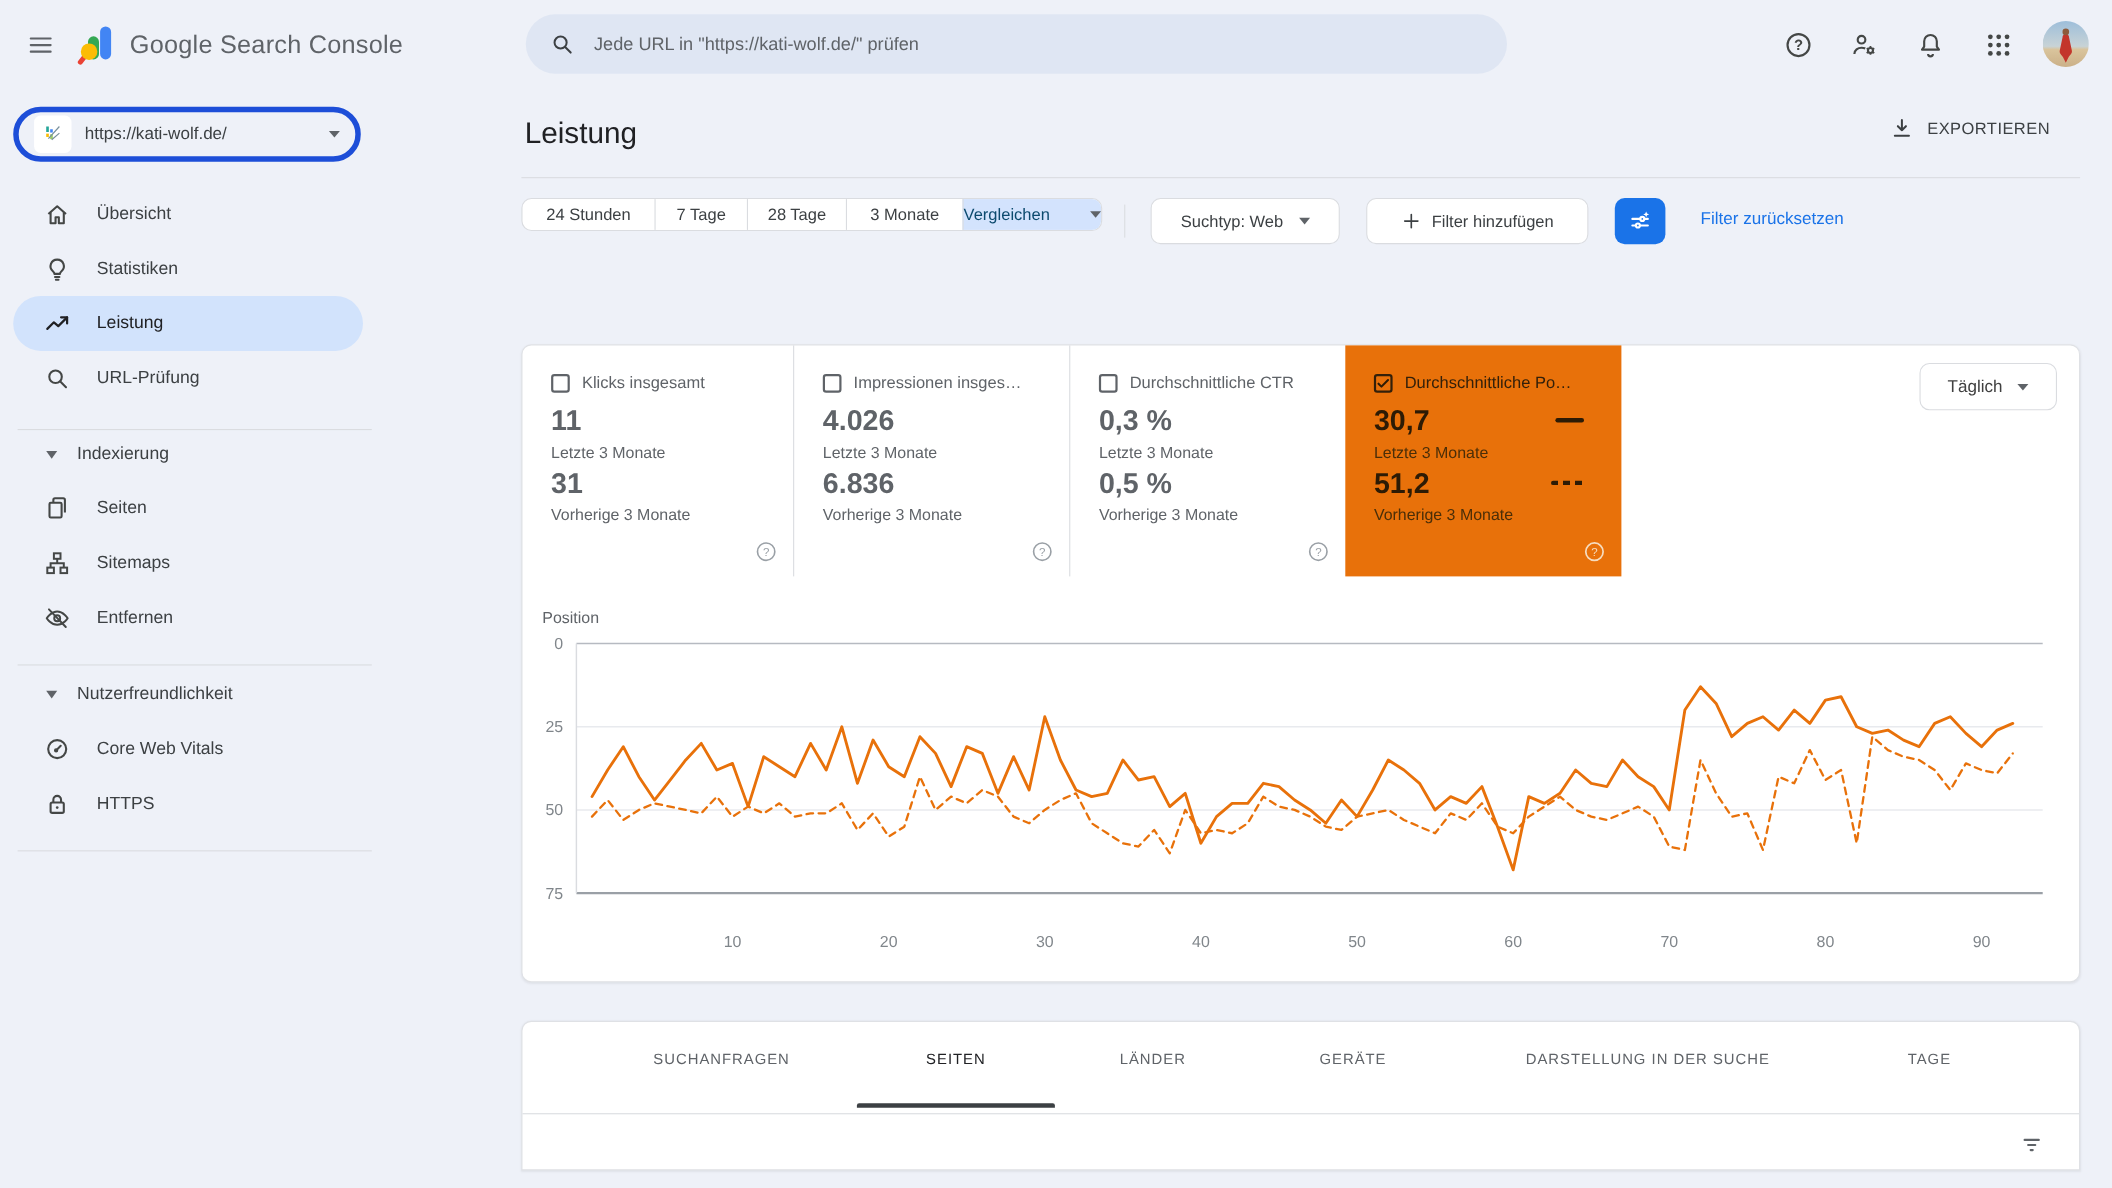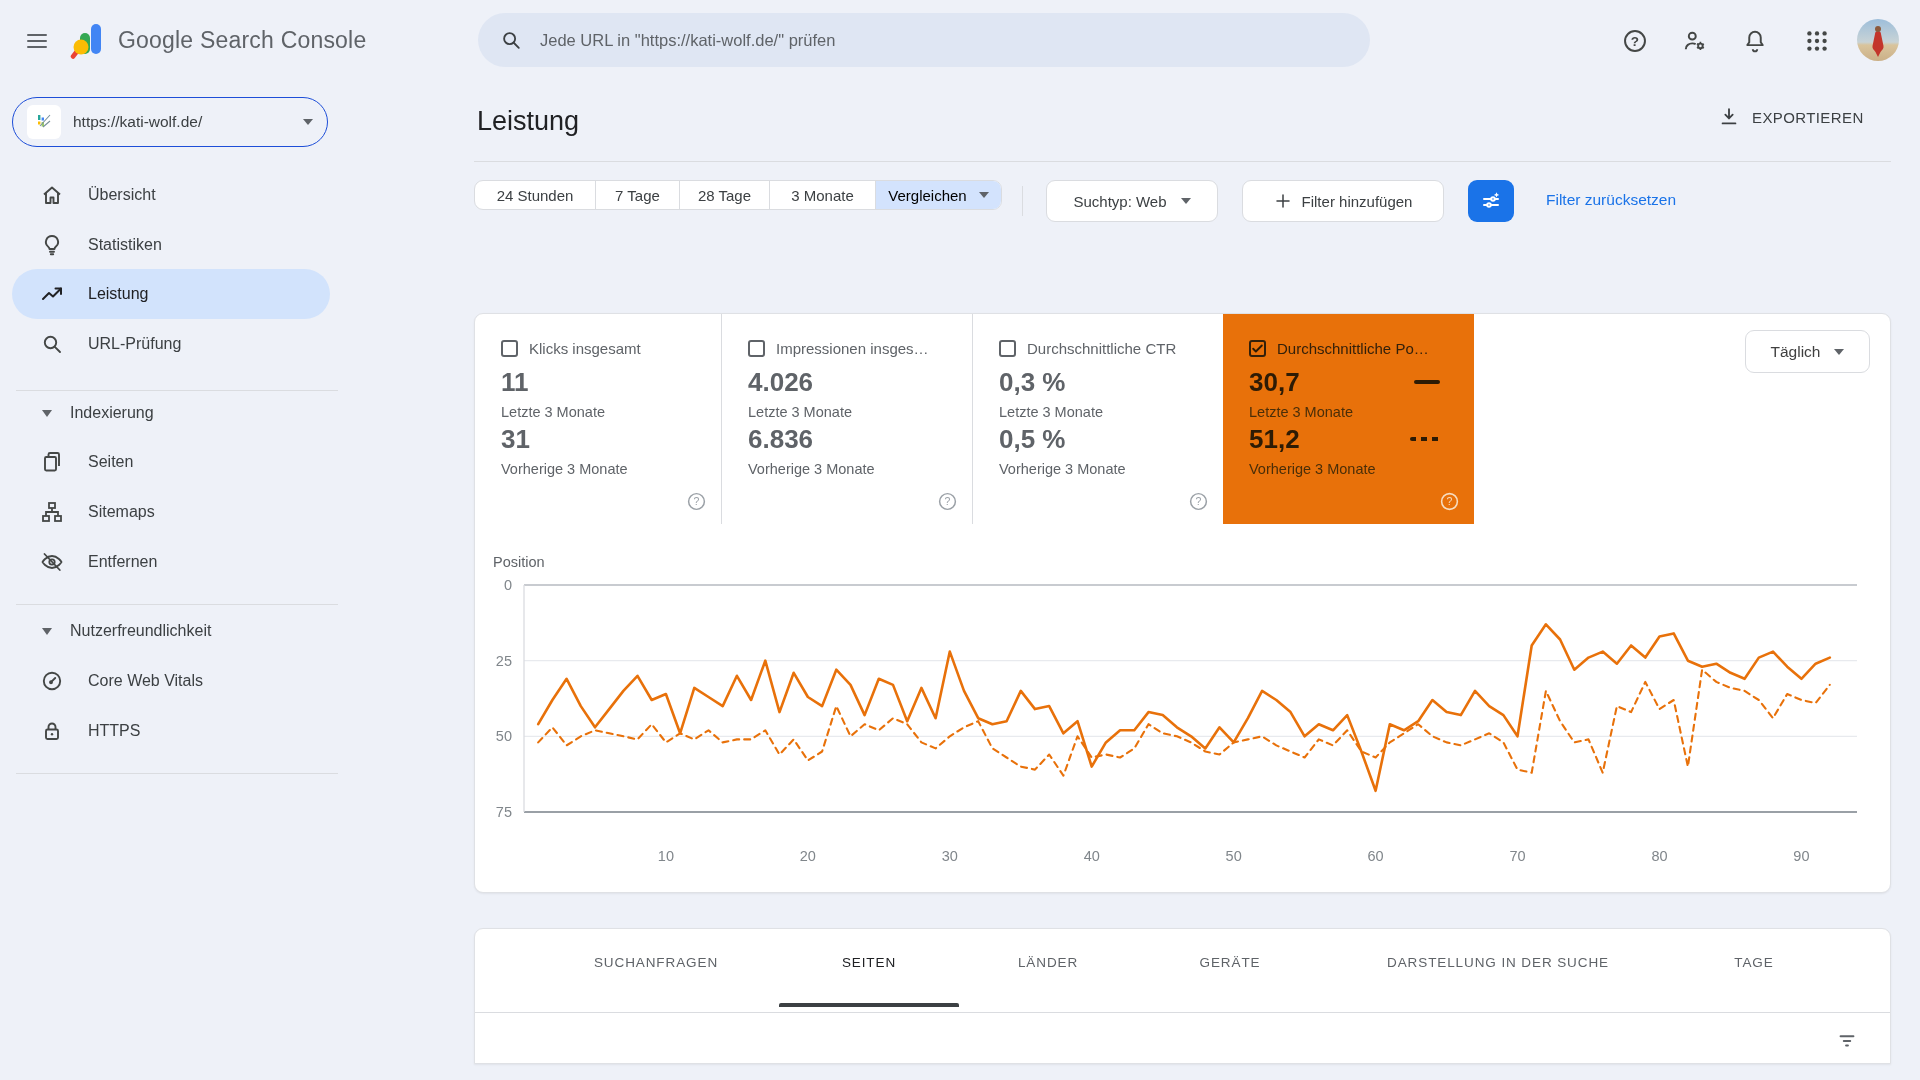--- a/index.html
+++ b/index.html
@@ -10,21 +10,21 @@
   .hamburger{left:25px;top:29px;width:24px;height:24px;cursor:pointer;}
   .logo-icon{left:70px;top:20px;}
   .logo-text{left:118px;top:27px;font-size:23px;color:#5f6368;letter-spacing:.2px;}
   .logo-text b{font-weight:500;color:#5f6368;}
   .search-pill{left:478px;top:13px;width:892px;height:54px;background:#dfe6f3;border-radius:27px;display:flex;align-items:center;padding:0 22px;box-sizing:border-box;}
   .search-pill input{border:none;outline:none;background:transparent;font-size:16.5px;color:#3c4043;width:100%;margin-left:16px;font-family:"Liberation Sans",sans-serif;}
   .search-pill input::placeholder{color:#5f6368;opacity:1;}
   .tb-icon{top:28px;width:26px;height:26px;cursor:pointer;}
   .avatar{left:1857px;top:19px;width:42px;height:42px;border-radius:50%;overflow:hidden;cursor:pointer;}
   
-  .prop{left:12px;top:97px;width:316px;height:50px;border:1px solid #1d4ed8;border-radius:25px;display:flex;align-items:center;padding:0 14px;box-sizing:border-box;cursor:pointer;background:transparent;}
+  .prop{left:12px;top:97px;width:316px;height:50px;border:5px solid #1d4ed8;border-radius:25px;display:flex;align-items:center;padding:0 14px;box-sizing:border-box;cursor:pointer;background:transparent;}
   .prop .fav{width:34px;height:34px;background:#fff;border-radius:6px;display:flex;align-items:center;justify-content:center;}
   .prop .url{font-size:15.5px;color:#3c4043;margin-left:12px;flex:1;}
   .caret{width:0;height:0;border-left:5px solid transparent;border-right:5px solid transparent;border-top:6px solid #5f6368;display:inline-block;}
   
   .nav-row{left:12px;width:318px;height:50px;border-radius:25px;display:flex;align-items:center;cursor:pointer;}
   .nav-row .ic{margin-left:28px;width:24px;height:24px;}
   .nav-row .lbl{margin-left:24px;font-size:16px;color:#3c4043;}
   .nav-row.active{background:#d2e3fc;}
   .nav-row.active .lbl{color:#202124;font-weight:500;}
   .side-div{left:16px;width:322px;height:1px;background:#dadce0;}
@@ -33,21 +33,21 @@
   .sec-row .lbl{margin-left:18px;font-size:16px;color:#3c4043;}
   
   .page-title{left:477px;top:106px;font-size:27px;color:#202124;font-weight:400;}
   .export-btn{left:1718px;top:106px;display:flex;align-items:center;cursor:pointer;}
   .export-btn .txt{font-size:15px;font-weight:500;color:#3c4043;letter-spacing:.4px;margin-left:12px;}
   .head-div{left:474px;top:161px;width:1417px;height:1px;background:#dadce0;}
   
   .chip-group{left:474px;top:180px;height:30px;display:flex;border:1px solid #dadce0;border-radius:9px;overflow:hidden;background:#fff;box-sizing:border-box;}
   .chip{display:flex;align-items:center;justify-content:center;font-size:15px;color:#3c4043;cursor:pointer;box-sizing:border-box;}
   .chip + .chip{border-left:1px solid #dadce0;}
-  .chip.active{background:#d3e3fd;color:#000000;}
+  .chip.active{background:#d3e3fd;color:#0c4a6e;justify-content:space-between;}
   .vline{left:1022px;top:186px;width:1px;height:30px;background:#dadce0;}
   .pill-btn{top:180px;height:42px;border:1px solid #dadce0;border-radius:9px;background:#fff;display:flex;align-items:center;justify-content:center;font-size:15px;color:#3c4043;cursor:pointer;box-sizing:border-box;}
   .blue-btn{left:1468px;top:180px;width:46px;height:42px;background:#1a73e8;border-radius:9px;display:flex;align-items:center;justify-content:center;cursor:pointer;}
   .reset-link{left:1546px;top:191px;font-size:15.5px;color:#1a73e8;cursor:pointer;}
   .last-update{left:1391px;top:260px;width:500px;text-align:right;font-size:15.5px;color:#5f6368;}
   
   .panel{left:474px;top:313px;width:1417px;height:580px;background:#fff;border:1px solid #dfe1e5;border-radius:9px;box-shadow:0 1px 2px rgba(60,64,67,.08);box-sizing:border-box;}
   .tile{position:absolute;top:0;height:210px;box-sizing:border-box;cursor:pointer;}
   .tile .hd{position:absolute;left:26px;top:26px;display:flex;align-items:center;}
   .cb{width:17px;height:17px;border:2px solid #5f6368;border-radius:3px;box-sizing:border-box;}

